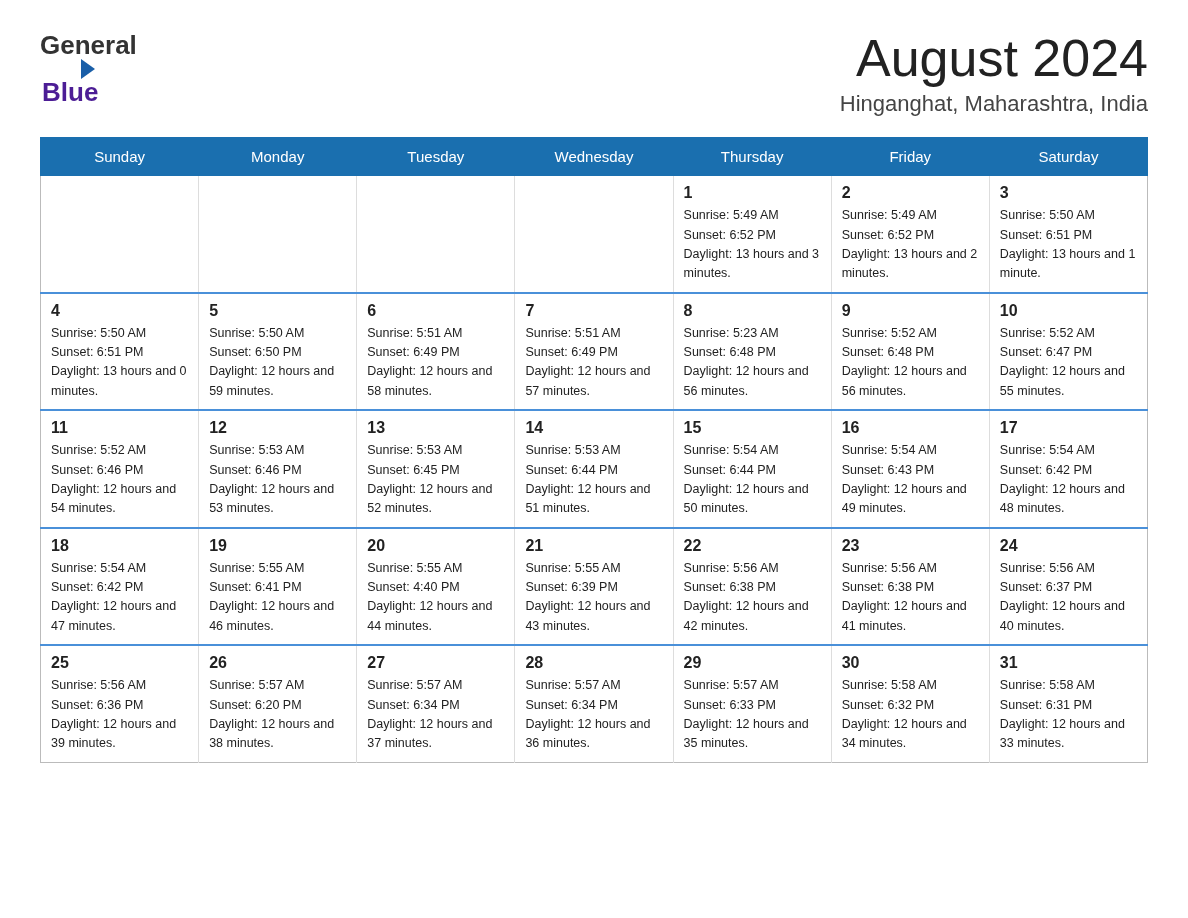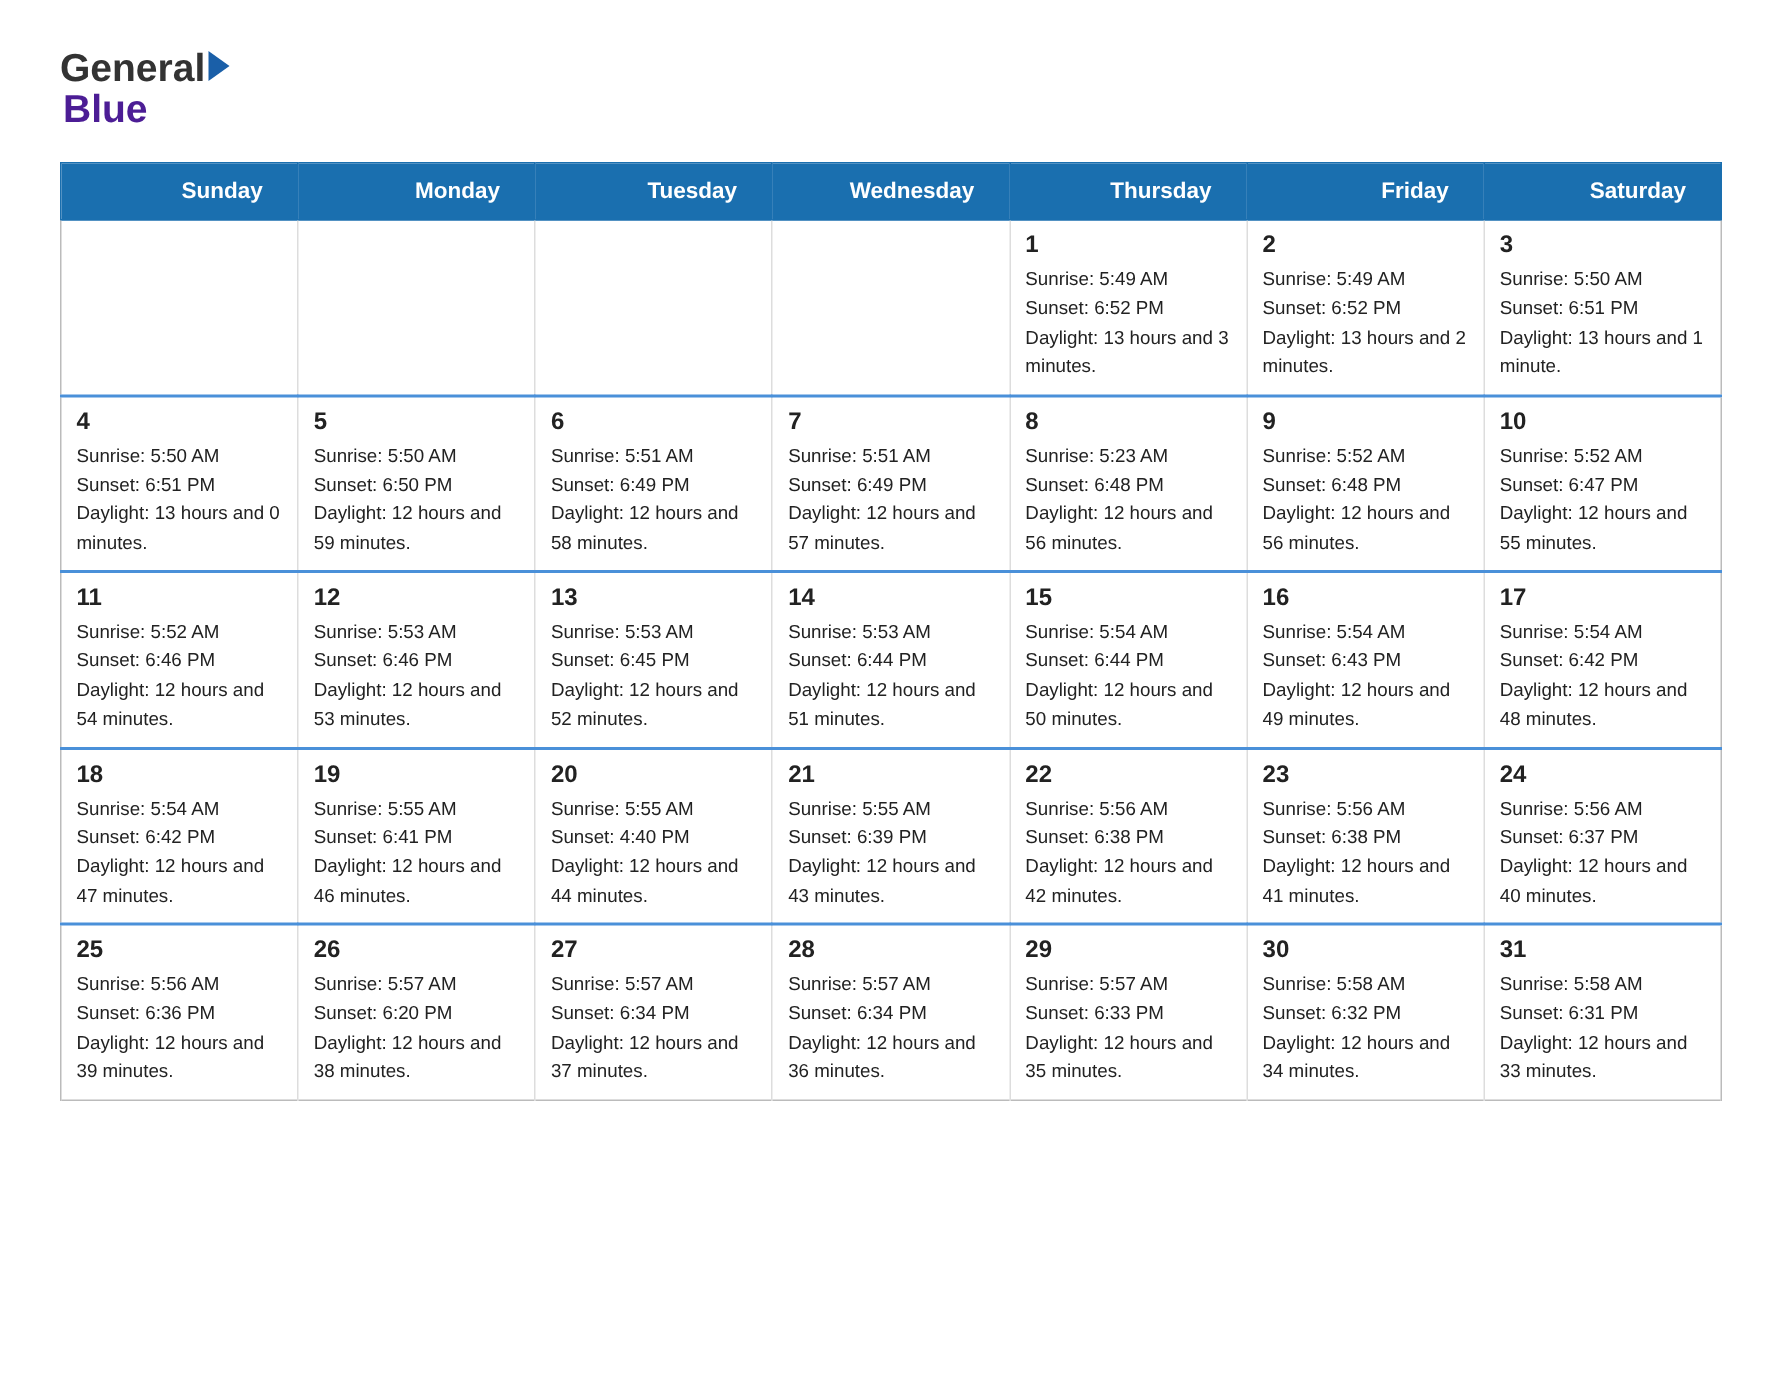--- a/index.html
+++ b/index.html
@@ -34,20 +34,21 @@
       position: relative;
       top: -2px;
     }
     .logo-wrapper {
       display: flex;
       flex-direction: column;
     }
     .logo-line1 {
       display: flex;
       align-items: center;
+      flex-direction: column;
     }
     .logo-line2 {
       font-size: 26px;
       font-weight: bold;
       color: #4c1d95;
       margin-top: -4px;
       padding-left: 2px;
     }
     .title-block {
       text-align: right;
@@ -67,24 +68,24 @@
     table {
       width: 100%;
       border-collapse: collapse;
       table-layout: fixed;
     }
     thead tr {
       background-color: #1a6faf;
     }
     thead th {
       color: #fff;
-      padding: 10px 23px;
+      padding: 10px 10px;
       font-size: 15px;
-      font-weight: bold;
-      text-align: right;
+      font-weight: normal;
+      text-align: center;
       border: 1px solid #1a6faf;
     }
     tbody tr {
       border-bottom: 2px solid #4a90d9;
     }
     tbody td {
       vertical-align: top;
       padding: 8px 10px;
       font-size: 13px;
       color: #222;
@@ -116,20 +117,24 @@
 </head>
 <body>
 
 <div class="header">
   <div class="logo-wrapper">
     <div class="logo-line1">
       <span class="logo-text-general">General</span>
       <span class="logo-icon"></span>
     </div>
     <div class="logo-line2">Blue</div>
+  </div>
+  <div class="title-block">
+    <h1>August 2024</h1>
+    <h2>Hinganghat, Maharashtra, India</h2>
   </div>
 </div>
 
 <table>
   <thead>
     <tr>
     <th>Sunday</th>
         <th>Monday</th>
         <th>Tuesday</th>
         <th>Wednesday</th>

